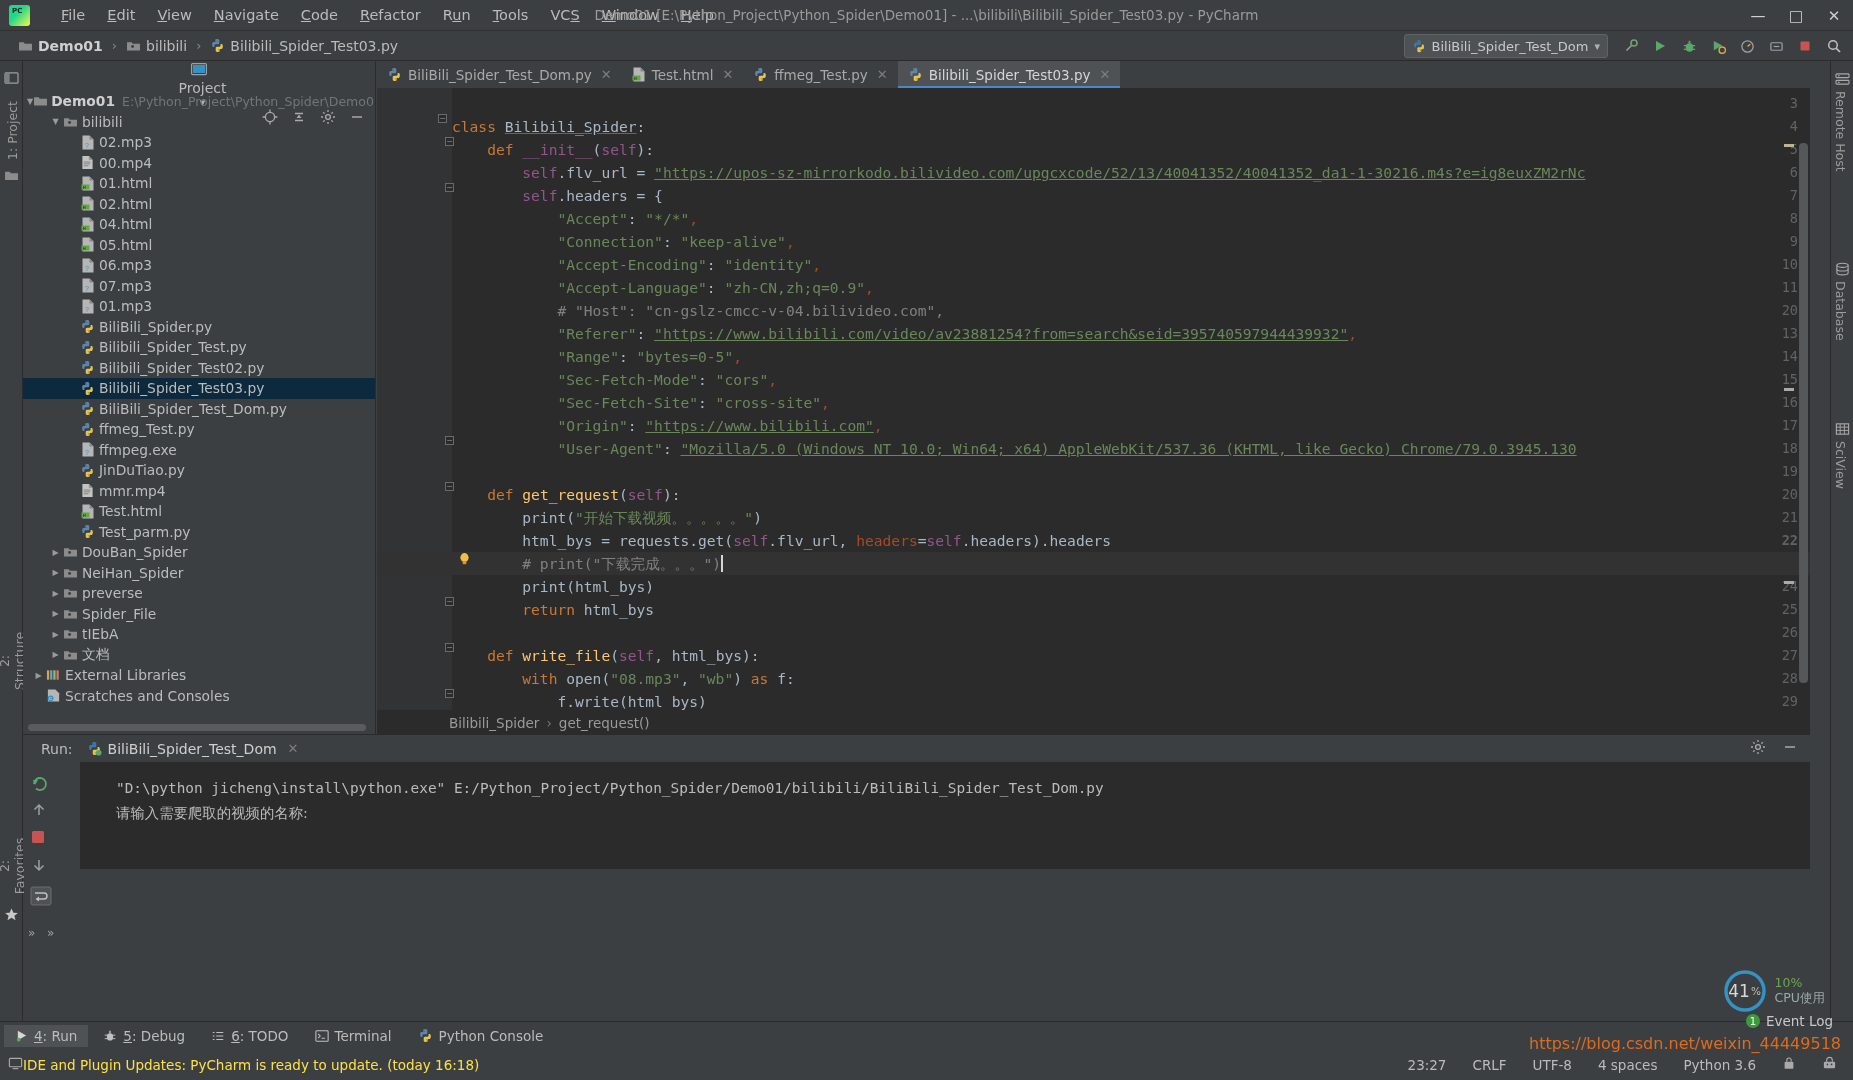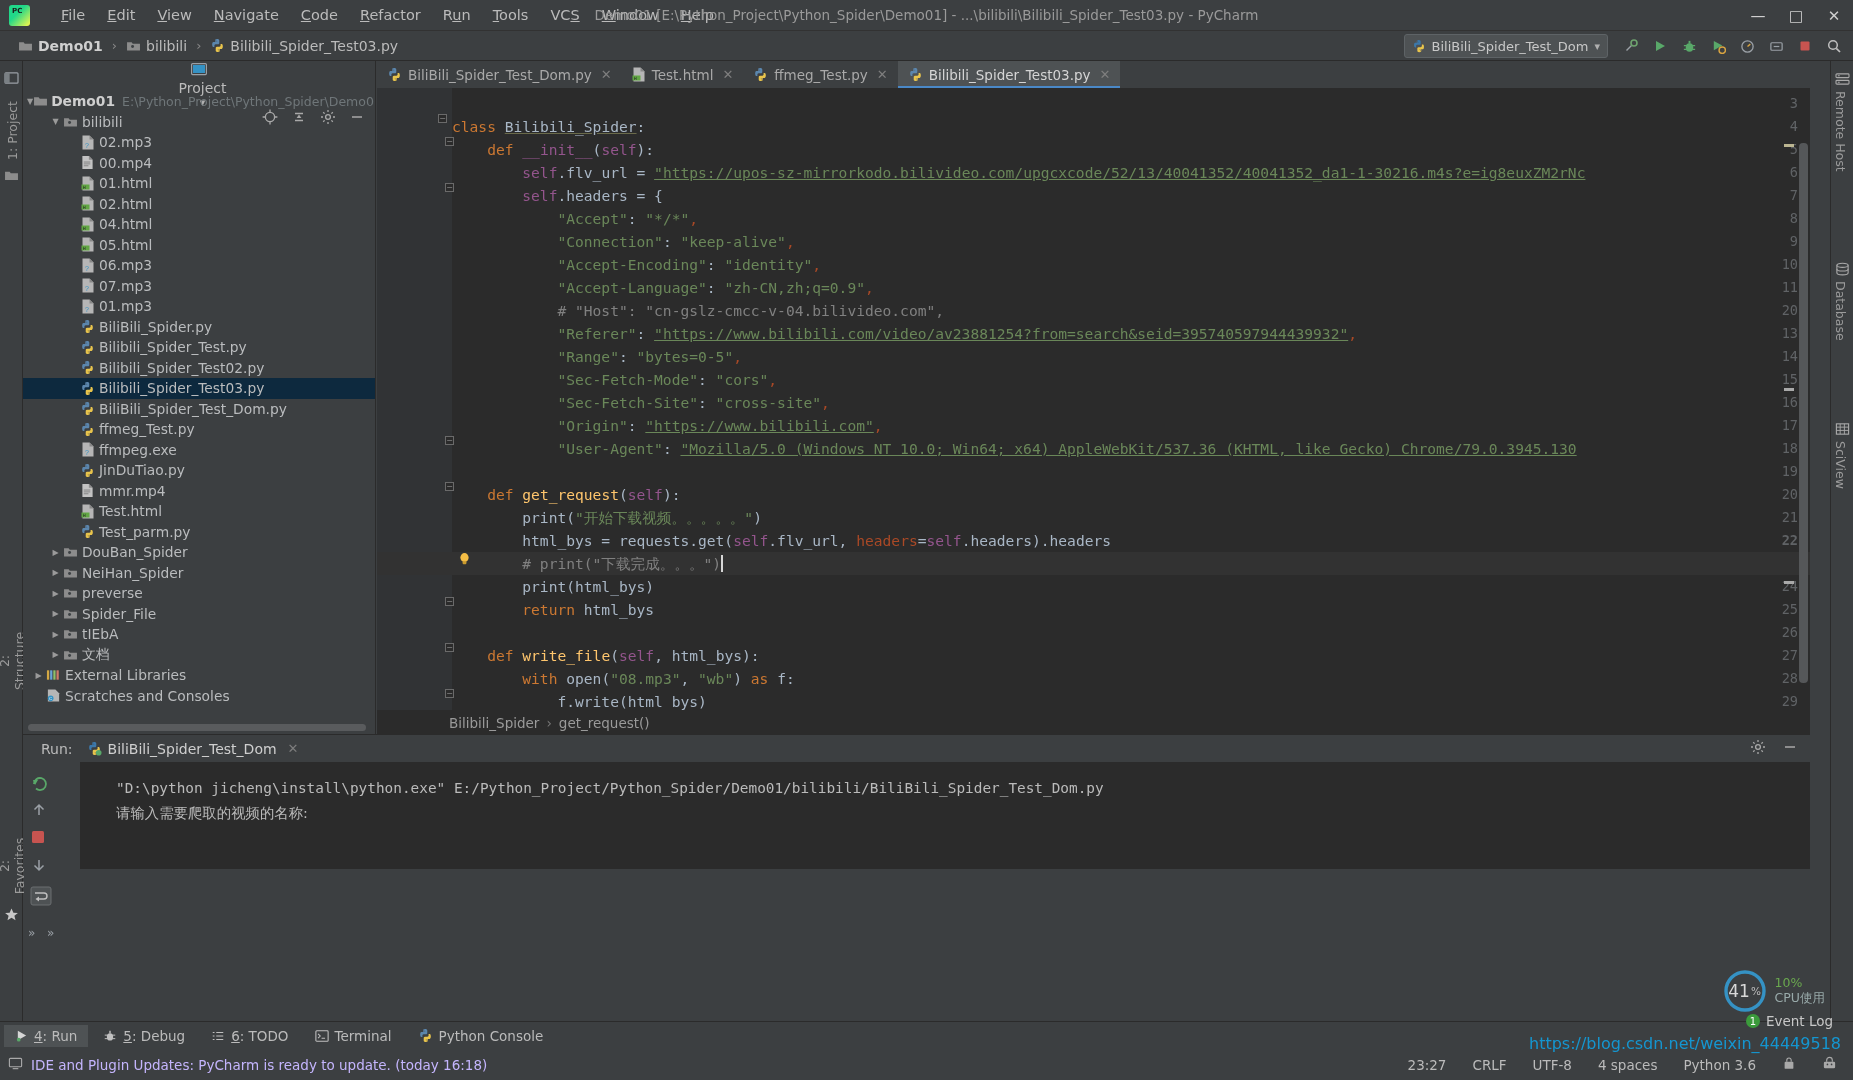--- a/index.html
+++ b/index.html
@@ -180,38 +180,38 @@
   }
   .bb-item { display:flex; align-items:center; gap:6px; color:#bbbbbb; font-size:13.5px;
              padding:3px 11px; margin-left:4px; }
   .bb-item.active { background:#4e5254; }
   .bb-item .u { text-decoration:underline; }
 
   .statusbar {
     position:absolute; left:0; top:1049px; width:1853px; height:31px;
     background:#3c3f41; display:flex; align-items:center;
   }
-  .sb-left { display:flex; align-items:center; gap:8px; margin-left:8px; color:#c4b5fd; font-size:13.5px;}
+  .sb-left { display:flex; align-items:center; gap:0; margin-left:8px; color:#fde047; font-size:13.5px;}
   .sb-right { margin-left:auto; display:flex; align-items:center; gap:26px; padding-right:16px;
               color:#bbbbbb; font-size:13.5px;}
 
   
   .cpuwidget { position:absolute; right:28px; top:968px; display:flex; align-items:center; gap:7px;}
   .cpu-ring { width:46px; height:46px; position:relative; }
   .cpu-pct { position:absolute; inset:0; display:flex; align-items:center; justify-content:center;
              color:#d8d8d8; font-size:17px; }
   .cpu-pct small { font-size:10.5px; color:#bdbdbd; margin-left:1px; }
   .cpu-text { display:flex; flex-direction:column; }
   .cpu-num { color:#6aa84f; font-size:12.5px; }
   .cpu-lbl { color:#9aa; font-size:12.5px; }
   .eventlog { position:absolute; right:20px; top:1013px; display:flex; align-items:center; gap:6px;
               color:#c8c8c8; font-size:13.5px; }
   .evbadge { width:14px; height:14px; border-radius:50%; background:#3b9b3b; color:#fff;
              font-size:10px; display:flex; align-items:center; justify-content:center; }
-  .watermark { position:absolute; right:12px; top:1034px; color:#0ea5e9; font-size:16px; opacity:.85;}
+  .watermark { position:absolute; right:12px; top:1034px; color:#f97316; font-size:16px; opacity:.85;}
 </style>
 </head>
 <body>
 
 <div class="app">
 
   <div class="titlebar">
     <div class="pc-logo">
       <div class="sq"></div>
         <div class="txt">PC</div>

